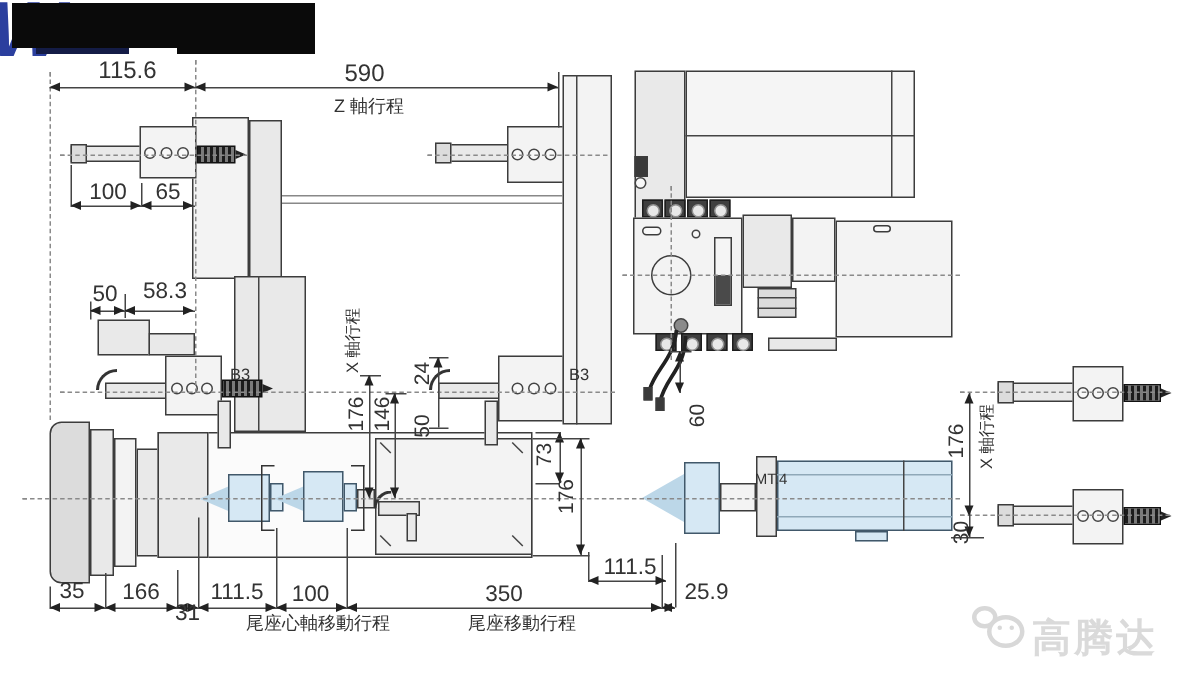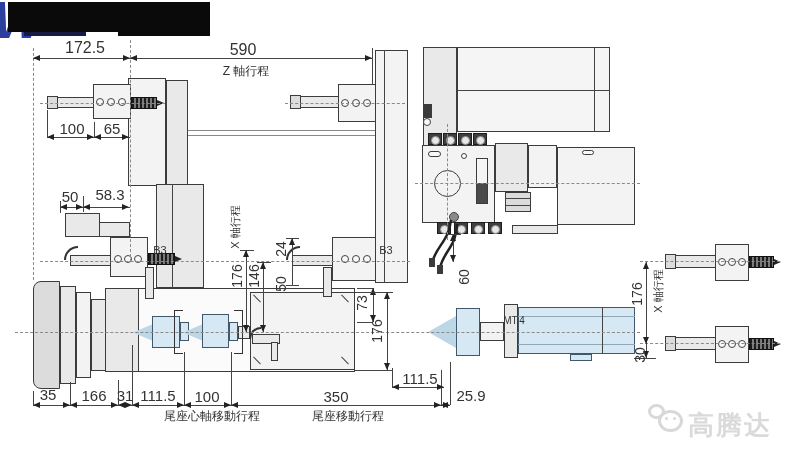--- a/index.html
+++ b/index.html
@@ -292,41 +292,41 @@
   <div class="ar arR" style="left:437px;top:384px"></div>
 
   <div class="ln vl" style="left:646px;top:262px;height:82px"></div>
   <div class="ln vl" style="left:646px;top:344px;height:14px"></div>
   <div class="ln hl" style="left:634px;top:358px;width:22px"></div>
   <div class="ar arU" style="left:643px;top:262px"></div>
   <div class="ar arD" style="left:643px;top:337px"></div>
   <div class="ar arD" style="left:643px;top:351px"></div>
 
   <div id="annotations">
-      <span class="ann" style="left: 85px; top: 48px; font-size: 16px;">172.5</span>
+      <span class="ann" style="left: 85px; top: 48px; font-size: 16px;">115.6</span>
       <span class="ann" style="left: 243px; top: 50px; font-size: 16px;">590</span>
       <span class="ann" style="left: 246px; top: 71px; font-size: 12px;">Z 軸行程</span>
       <span class="ann" style="left: 72px; top: 128px; font-size: 15px;">100</span>
       <span class="ann" style="left: 112px; top: 128px; font-size: 15px;">65</span>
       <span class="ann" style="left: 70px; top: 196px; font-size: 15px;">50</span>
       <span class="ann" style="left: 110px; top: 194px; font-size: 15px;">58.3</span>
       <span class="ann" style="left: 160px; top: 250px; font-size: 11px;">B3</span>
       <span class="ann" style="left: 386px; top: 250px; font-size: 11px;">B3</span>
       <span class="ann v" style="left: 235px; top: 227px; font-size: 11px;">X 軸行程</span>
       <span class="ann v" style="left: 237px; top: 276px; font-size: 14px;">176</span>
       <span class="ann v" style="left: 254px; top: 276px; font-size: 14px;">146</span>
       <span class="ann v" style="left: 281px; top: 249px; font-size: 14px;">24</span>
       <span class="ann v" style="left: 281px; top: 284px; font-size: 14px;">50</span>
       <span class="ann v" style="left: 362px; top: 303px; font-size: 14px;">73</span>
       <span class="ann v" style="left: 377px; top: 331px; font-size: 14px;">176</span>
       <span class="ann v" style="left: 464px; top: 277px; font-size: 14px;">60</span>
       <span class="ann" style="left: 514px; top: 320px; font-size: 10px;">MT.4</span>
       <span class="ann" style="left: 48px; top: 394px; font-size: 15px;">35</span>
       <span class="ann" style="left: 94px; top: 395px; font-size: 15px;">166</span>
-      <span class="ann" style="left: 125px; top: 395px; font-size: 15px;">31</span>
+      <span class="ann" style="left: 125px; top: 409px; font-size: 15px;">31</span>
       <span class="ann" style="left: 158px; top: 395px; font-size: 15px;">111.5</span>
       <span class="ann" style="left: 207px; top: 396px; font-size: 15px;">100</span>
       <span class="ann" style="left: 336px; top: 396px; font-size: 15px;">350</span>
       <span class="ann" style="left: 420px; top: 378px; font-size: 15px;">111.5</span>
       <span class="ann" style="left: 471px; top: 395px; font-size: 15px;">25.9</span>
       <span class="ann" style="left: 212px; top: 416px; font-size: 12px;">尾座心軸移動行程</span>
       <span class="ann" style="left: 348px; top: 416px; font-size: 12px;">尾座移動行程</span>
       <span class="ann v" style="left: 637px; top: 294px; font-size: 14px;">176</span>
       <span class="ann v" style="left: 658px; top: 291px; font-size: 11px;">X 軸行程</span>
       <span class="ann v" style="left: 640px; top: 355px; font-size: 14px;">30</span>

